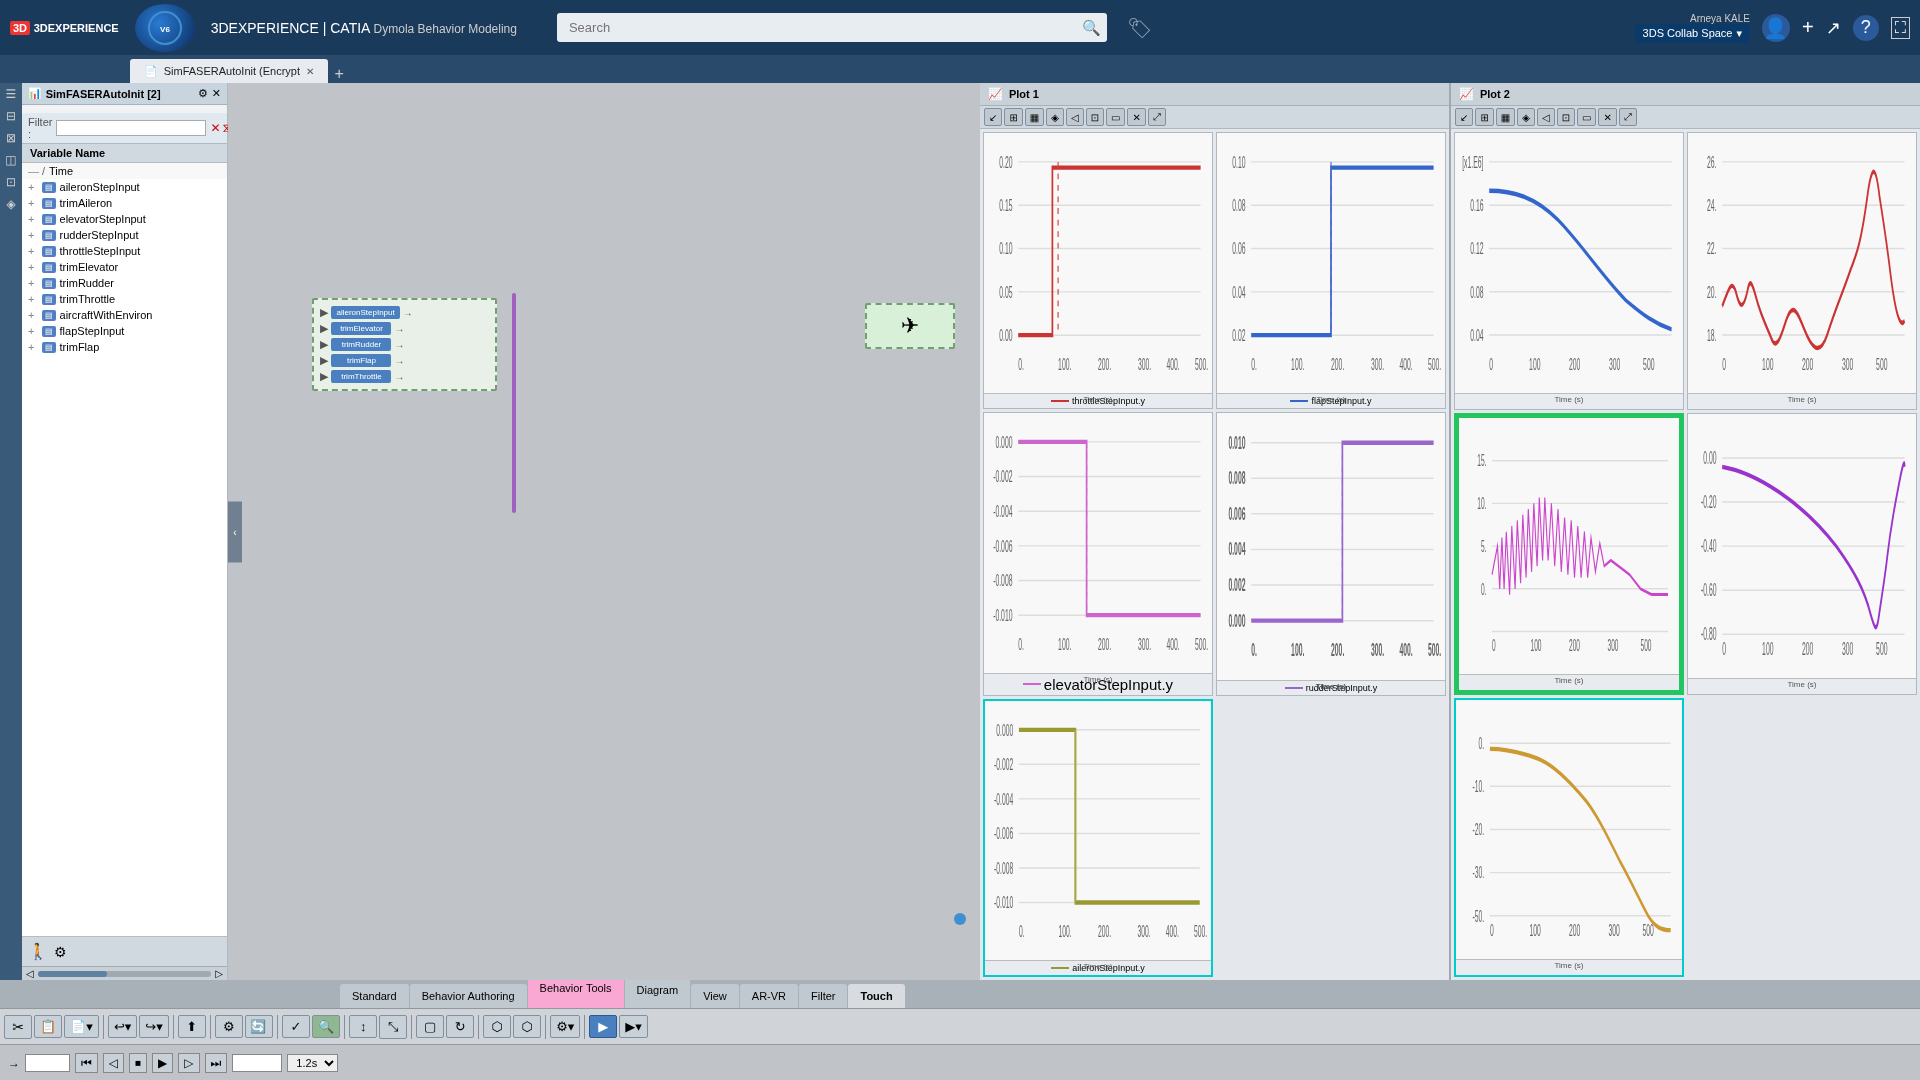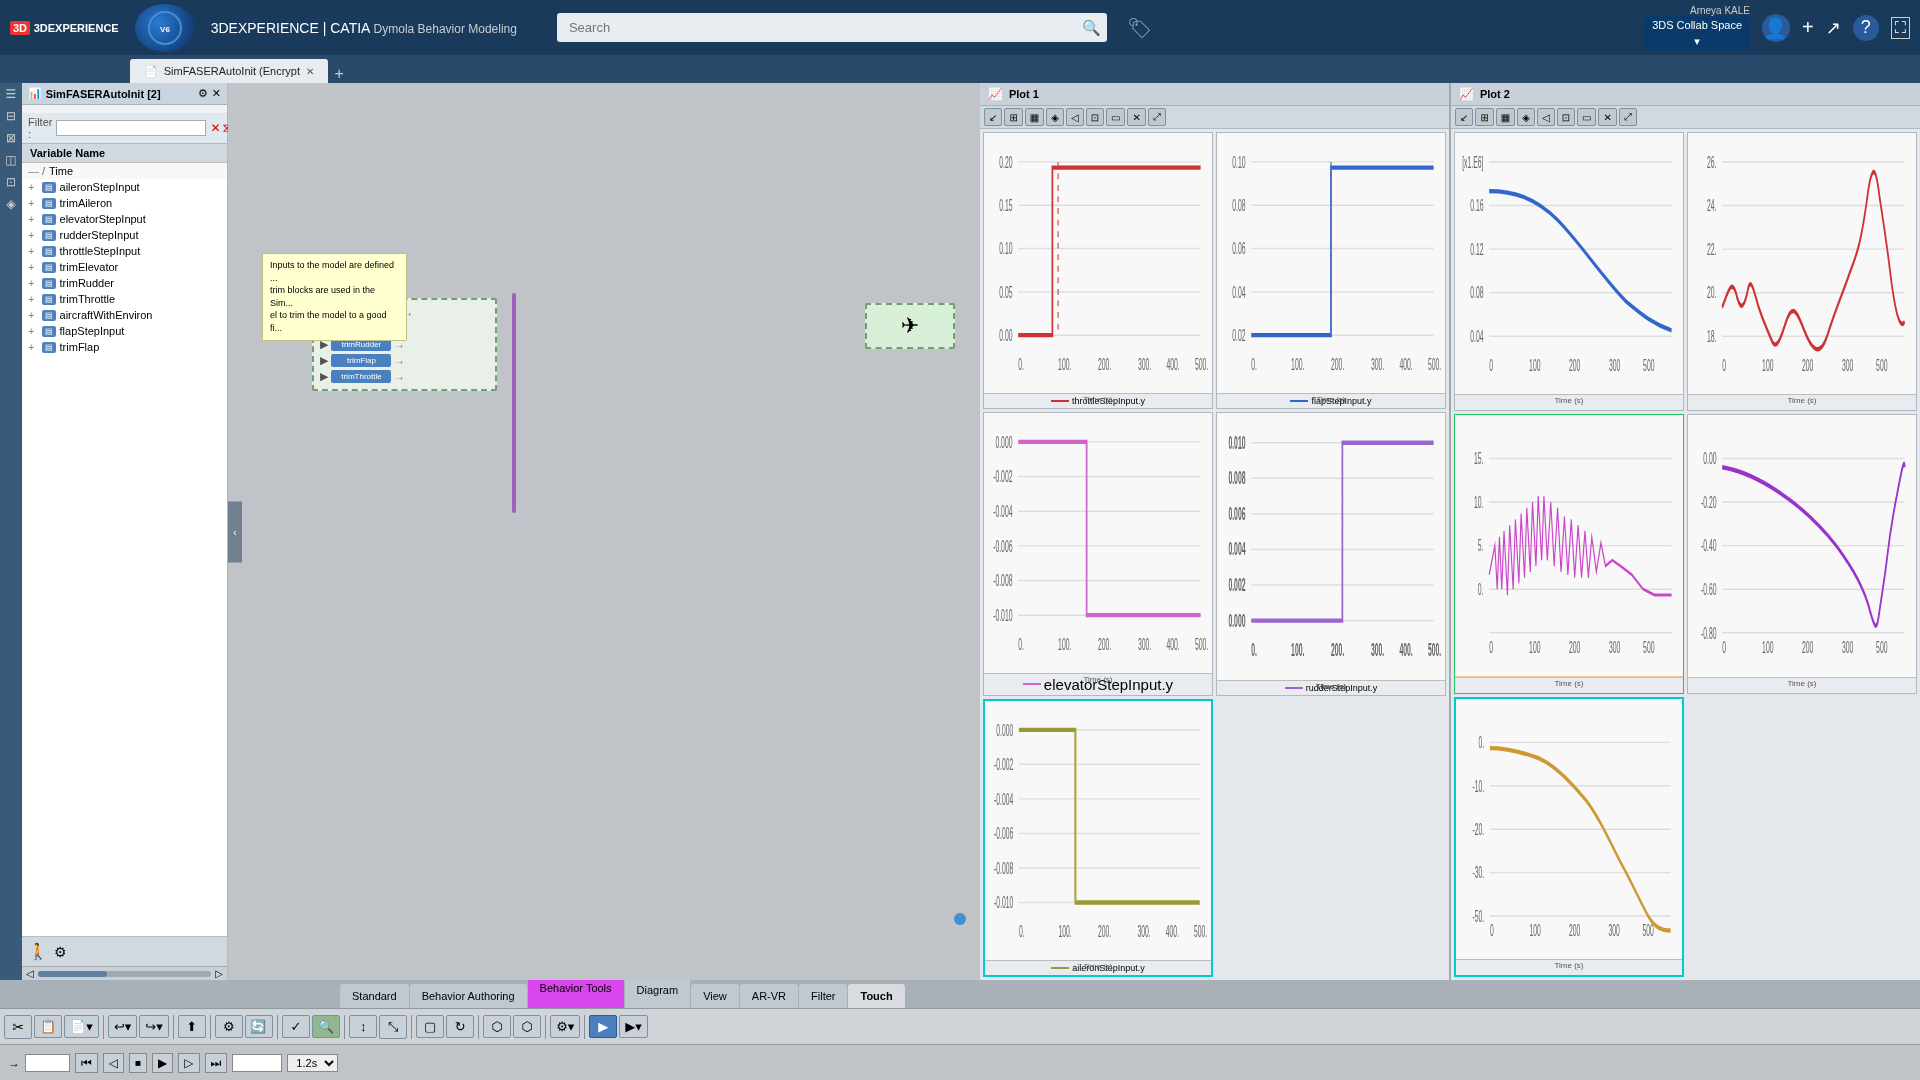--- a/index.html
+++ b/index.html
@@ -81,21 +81,21 @@
   <div style="flex:1;max-width:550px;margin-left:30px;position:relative;">
     <input type="text" style="width: 100%; padding: 7px 36px 7px 12px; border-radius: 3px; border: none; background: rgb(232, 237, 242); font-size: 13px;" placeholder="Search">
     <button style="position:absolute;right:6px;top:50%;transform:translateY(-50%);background:none;border:none;cursor:pointer;font-size:15px;">🔍</button>
   </div>
 
   <span style="color:#9ab;font-size:20px;margin-left:10px;">🏷</span>
 
   <div style="margin-left:auto;display:flex;align-items:center;gap:12px;color:#fff;">
     <div style="text-align:right;">
       <div style="font-size:10px;color:#ccc;">Arneya KALE</div>
-      <div style="background:#0a3a6a;padding:3px 8px;border-radius:3px;display:flex;align-items:center;gap:4px;cursor:pointer;font-size:11px;flex-direction:column;">
+      <div style="background:#0a3a6a;padding:3px 8px;border-radius:3px;display:flex;align-items:center;gap:4px;cursor:pointer;font-size:11px;">
         <span>3DS Collab Space</span>
         <span>▾</span>
       </div>
     </div>
     <span style="font-size:20px;cursor:pointer;background:#2a5a9a;border-radius:50%;width:28px;height:28px;display:flex;align-items:center;justify-content:center;">👤</span>
     <span style="font-size:20px;cursor:pointer;">+</span>
     <span style="font-size:18px;cursor:pointer;">↗</span>
     <span style="font-size:18px;cursor:pointer;background:#2a5a9a;border-radius:50%;width:26px;height:26px;display:flex;align-items:center;justify-content:center;">?</span>
     <span style="font-size:16px;cursor:pointer;border:1px solid #ccc;padding:1px 3px;">⛶</span>
   </div>
@@ -221,25 +221,20 @@
       <span style="cursor:pointer;font-size:10px;">▷</span>
     </div>
   </div>
 
   <div id="diagram-area" style="flex:1;background:#c0c4c8;position:relative;overflow:hidden;min-width:350px;">
 
     <div style="position:absolute;left:0;top:50%;transform:translateY(-50%);background:#708090;color:#fff;width:14px;padding:25px 0;cursor:pointer;font-size:10px;display:flex;align-items:center;justify-content:center;z-index:10;">‹</div>
 
     <div style="position:absolute;left:14px;top:10px;right:0;bottom:0;">
 
-      <div style="position:absolute;left:20px;top:160px;width:145px;background:#ffffd0;border:1px solid #c0c080;padding:5px 7px;font-size:9px;line-height:1.4;border-radius:1px;z-index:3;">
-        <div>Inputs to the model are defined ...</div>
-        <div>trim blocks are used in the Sim...</div>
-        <div>el to trim the model to a good fi...</div>
-      </div>
 
 
       <div style="position:absolute;left:70px;top:205px;width:185px;background:#e8f0e8;border:2px dashed #70a070;padding:6px;border-radius:2px;">
 
         <div style="display:flex;align-items:center;margin-bottom:3px;gap:3px;">
           <span style="font-size:11px;color:#555;">▶</span>
           <div style="background:#4a80c0;color:#fff;font-size:8px;padding:2px 5px;border-radius:2px;min-width:60px;text-align:center;">aileronStepInput</div>
           <span style="font-size:10px;color:#555;">→</span>
         </div>
         <div style="display:flex;align-items:center;margin-bottom:3px;gap:3px;">
@@ -528,21 +523,21 @@
               <text x="135" y="82" font-size="6" fill="#666">300</text>
               <text x="165" y="82" font-size="6" fill="#666">500</text>
 
               <path d="M30,60 C35,55 38,50 42,55 C45,60 48,62 52,55 C55,48 58,55 62,60 C66,65 70,68 74,72 C78,75 82,70 86,65 C92,58 96,62 102,68 C108,74 115,78 122,70 C130,60 136,55 142,48 C148,42 152,38 158,20 C162,10 165,12 168,22 C172,32 175,40 178,50 C182,62 186,68 190,65" fill="none" stroke="#cc3333" stroke-width="1.5"></path>
             </svg>
             <div style="text-align:center;font-size:8px;color:#555;margin-bottom:1px;">Time (s)</div>
           </div>
           <div style="text-align:center;font-size:9px;padding:2px;background:#e8ecf0;border-top:1px solid #bbb;min-height:16px;"></div>
         </div>
 
-        <div style="background:#fdba74;border:1px solid #22c55e;display:flex;flex-direction:column;">
+        <div style="background:#fdba74;border:5px solid #22c55e;display:flex;flex-direction:column;">
           <div style="flex:1;position:relative;min-height:80px;">
             <svg class="chart-svg" viewBox="0 0 200 90" preserveAspectRatio="none">
               <rect width="200" height="90" fill="#f8f8f8"></rect>
               <line x1="30" y1="15" x2="190" y2="15" stroke="#ddd" stroke-width="0.5"></line>
               <line x1="30" y1="30" x2="190" y2="30" stroke="#ddd" stroke-width="0.5"></line>
               <line x1="30" y1="45" x2="190" y2="45" stroke="#ddd" stroke-width="0.5"></line>
               <line x1="30" y1="60" x2="190" y2="60" stroke="#ddd" stroke-width="0.5"></line>
               <line x1="30" y1="75" x2="190" y2="75" stroke="#ddd" stroke-width="0.5"></line>
               <text x="25" y="17" text-anchor="end" font-size="6" fill="#666">15.</text>
               <text x="25" y="32" text-anchor="end" font-size="6" fill="#666">10.</text>
@@ -619,21 +614,21 @@
     </div>
   </div>
 
 </div>
 
 <div style="position:absolute;bottom:155px;left:50%;width:12px;height:12px;background:#4090d0;border-radius:50;transform:translateX(-50%);border-radius:50%;z-index:100;"></div>
 
 <div id="bottom-tabs" style="background:#a8b0b8;height:28px;display:flex;align-items:flex-end;padding-left:340px;">
   <div class="btab" style="padding:4px 12px;font-size:11px;cursor:pointer;background:#c0c8d0;border-radius:3px 3px 0 0;height:24px;display:flex;align-items:center;">Standard</div>
   <div class="btab" style="padding:4px 12px;font-size:11px;cursor:pointer;background:#c0c8d0;border-radius:3px 3px 0 0;height:24px;display:flex;align-items:center;margin-left:1px;">Behavior Authoring</div>
-  <div class="btab" style="padding:4px 12px;font-size:11px;cursor:pointer;background:#d946ef;border-radius:3px 3px 0 0;height:40px;display:flex;align-items:center;margin-left:1px;">Behavior Tools</div>
+  <div class="btab" style="padding:4px 12px;font-size:11px;cursor:pointer;background:#f9a8d4;border-radius:3px 3px 0 0;height:40px;display:flex;align-items:center;margin-left:1px;">Behavior Tools</div>
   <div class="btab" style="padding:4px 12px;font-size:11px;cursor:pointer;background:#c0c8d0;border-radius:3px 3px 0 0;height:36px;display:flex;align-items:center;margin-left:1px;">Diagram</div>
   <div class="btab" style="padding:4px 12px;font-size:11px;cursor:pointer;background:#c0c8d0;border-radius:3px 3px 0 0;height:24px;display:flex;align-items:center;margin-left:1px;">View</div>
   <div class="btab" style="padding:4px 12px;font-size:11px;cursor:pointer;background:#c0c8d0;border-radius:3px 3px 0 0;height:24px;display:flex;align-items:center;margin-left:1px;">AR-VR</div>
   <div class="btab" style="padding:4px 12px;font-size:11px;cursor:pointer;background:#c0c8d0;border-radius:3px 3px 0 0;height:24px;display:flex;align-items:center;margin-left:1px;">Filter</div>
   <div class="btab active" style="padding:4px 12px;font-size:11px;cursor:pointer;background:#d8dce0;border-radius:3px 3px 0 0;height:24px;display:flex;align-items:center;margin-left:1px;font-weight:bold;">Touch</div>
 </div>
 
 <div id="bottom-toolbar" style="background:#d0d4d8;height:36px;display:flex;align-items:center;padding:0 4px;gap:2px;border-top:1px solid #9098a0;">
   <button style="background:#c8d0d8;border:1px solid #8090a0;padding:3px 5px;font-size:14px;cursor:pointer;border-radius:2px;">✂</button>
   <button style="background:#c8d0d8;border:1px solid #8090a0;padding:3px 5px;font-size:13px;cursor:pointer;border-radius:2px;">📋</button>

